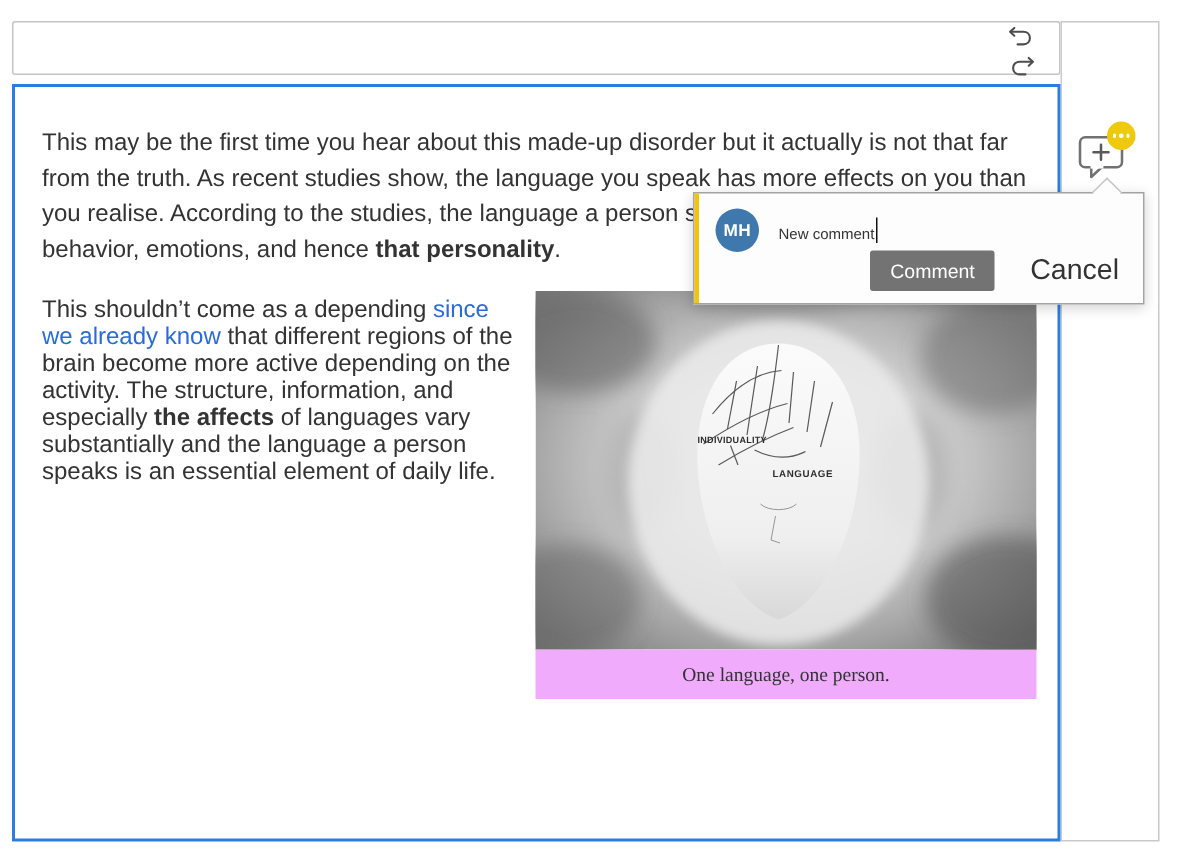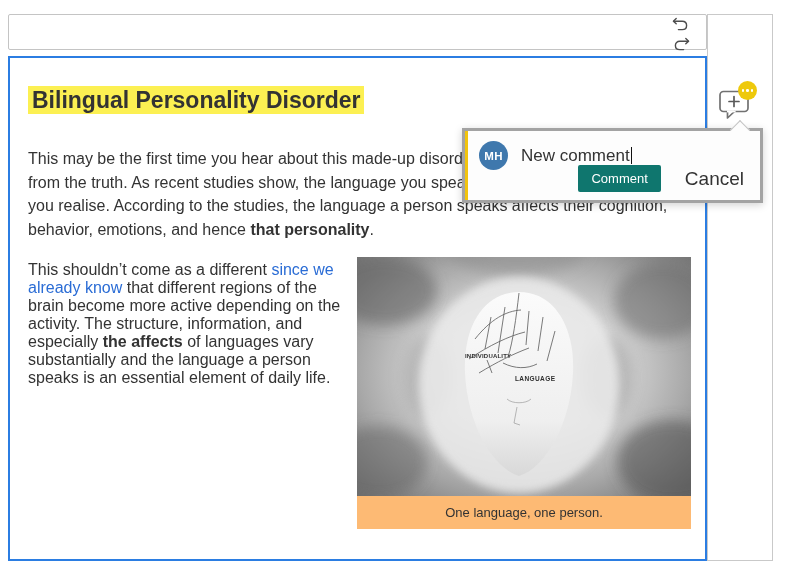--- a/index.html
+++ b/index.html
@@ -49,48 +49,48 @@
   .doc h1 { font-size:23px; line-height:33px; font-weight:700; color:#333; margin:0 0 30px 0; }
   .doc h1 mark { background:#fcf052; color:#333; padding:1px 4px; }
   .doc p { font-size:16px; line-height:23.5px; color:#333; margin:0 0 20px 0; }
   .doc p strong { font-weight:700; }
   .doc a.link { color:#2a6cd5; text-decoration:none; cursor:pointer; }
   .doc .clear { clear:both; }
 
   figure.image { float:right; width:334px; margin:-4px 0 0 14px; }
   .photo { width:334px; height:239px; display:block; }
   figcaption {
-    background:#fdba74; color:#333; font-size:13px; line-height:17px;
-    text-align:center; padding:8px 6px;
+    background:#f0abfc; color:#333; font-size:13px; line-height:17px;
+    text-align:center; padding:8px 6px;font-family:Liberation Serif, serif;
   }
 
   
   .popup {
     position:absolute; left:462px; top:128px; width:301px; height:75px;
-    background:#fdfdfd; border:3px solid #a3a3a3; box-shadow:0 2px 8px rgba(0,0,0,.18);
+    background:#fdfdfd; border:1px solid #a3a3a3; box-shadow:0 2px 8px rgba(0,0,0,.18);
     z-index:10;
   }
   .popup::before { content:""; position:absolute; left:0; top:0; bottom:0; width:3px; background:#f2c40d; }
   .popup .caret {
     position:absolute; left:268px; top:-8px; width:14px; height:14px; background:#fdfdfd;
     border-left:1px solid #c4c4c4; border-top:1px solid #c4c4c4; transform:rotate(45deg);
   }
   .popup-row { display:flex; align-items:center; padding:10px 12px 0 14px; }
   .avatar {
     width:29px; height:29px; border-radius:50%; background:#3f78ad; flex:0 0 29px;
     color:#fff; font-size:11.5px; font-weight:700; letter-spacing:.3px;
     display:flex; align-items:center; justify-content:center;
   }
-  .comment-input { margin-left:13px; font-size:17px; color:#333; white-space:nowrap; cursor:text; }
+  .comment-input { margin-left:13px; font-size:10px; color:#333; white-space:nowrap; cursor:text; }
   .text-caret { display:inline-block; width:1.5px; height:17px; background:#111; vertical-align:-3px; margin-left:1px; }
   .popup-actions {
     position:absolute; right:16px; bottom:8px; display:flex; align-items:center; gap:24px;
   }
   .btn-submit {
-    background:#0f766e; color:#fff; font-size:13px; border:none; border-radius:2px;
+    background:#737373; color:#fff; font-size:13px; border:none; border-radius:2px;
     padding:6px 13px; cursor:pointer; font-family:inherit;
   }
   .btn-cancel { font-size:19px; color:#333; cursor:pointer; }
 </style>
 </head>
 <body>
 
 <div class="stage">
 
   <div class="toolbar">
@@ -218,21 +218,20 @@
       </svg>
       <div class="balloon-badge">
           <i></i>
           <i></i>
           <i></i>
         </div>
     </div>
   </div>
 
   <div class="doc">
-    <h1><mark>Bilingual Personality Disorder</mark></h1>
 
     <p><span>This may be the first time you hear about this made-up disorder but it actually is not that far from the truth. As recent studies show, the language you speak has more effects on you than you realise. According to the studies, the language a person speaks affects their cognition, behavior, emotions, and hence </span><strong>that personality</strong><span>.</span></p>
 
     <p>
       </p><figure class="image">
         <svg class="photo" viewBox="0 0 334 239" preserveAspectRatio="none">
           <defs>
             <radialGradient id="bgGrad" cx="50%" cy="48%" r="72%">
               <stop offset="0%" stop-color="#ececec"></stop>
               <stop offset="38%" stop-color="#d8d8d8"></stop>
@@ -280,21 +279,21 @@
             <text x="108" y="101" font-size="6" font-weight="bold" letter-spacing="0.2">INDIVIDUALITY</text>
             <text x="158" y="124" font-size="6.5" font-weight="bold" letter-spacing="0.4">LANGUAGE</text>
           </g>
           <g fill="none" stroke="#4a4a4a" stroke-width="0.6" opacity=".6">
             <path d="M150 142 C155 147 169 147 174 142"></path>
             <path d="M160 150 L157 166 L163 168"></path>
           </g>
         </svg>
         <figcaption>One language, one person.</figcaption>
       </figure>
-      <span>This shouldn’t come as a different </span><a class="link">since we already know</a><span> that different regions of the brain become more active depending on the activity. The structure, information, and especially </span><strong>the affects</strong><span> of languages vary substantially and the language a person speaks is an essential element of daily life.</span>
+      <span>This shouldn’t come as a depending </span><a class="link">since we already know</a><span> that different regions of the brain become more active depending on the activity. The structure, information, and especially </span><strong>the affects</strong><span> of languages vary substantially and the language a person speaks is an essential element of daily life.</span>
     <p></p>
     <div class="clear"></div>
   </div>
 
   <div class="popup">
     <div class="caret"></div>
     <div class="popup-row">
       <div class="avatar">MH</div>
       <div class="comment-input"><span>New comment</span><span class="text-caret"></span></div>
     </div>

